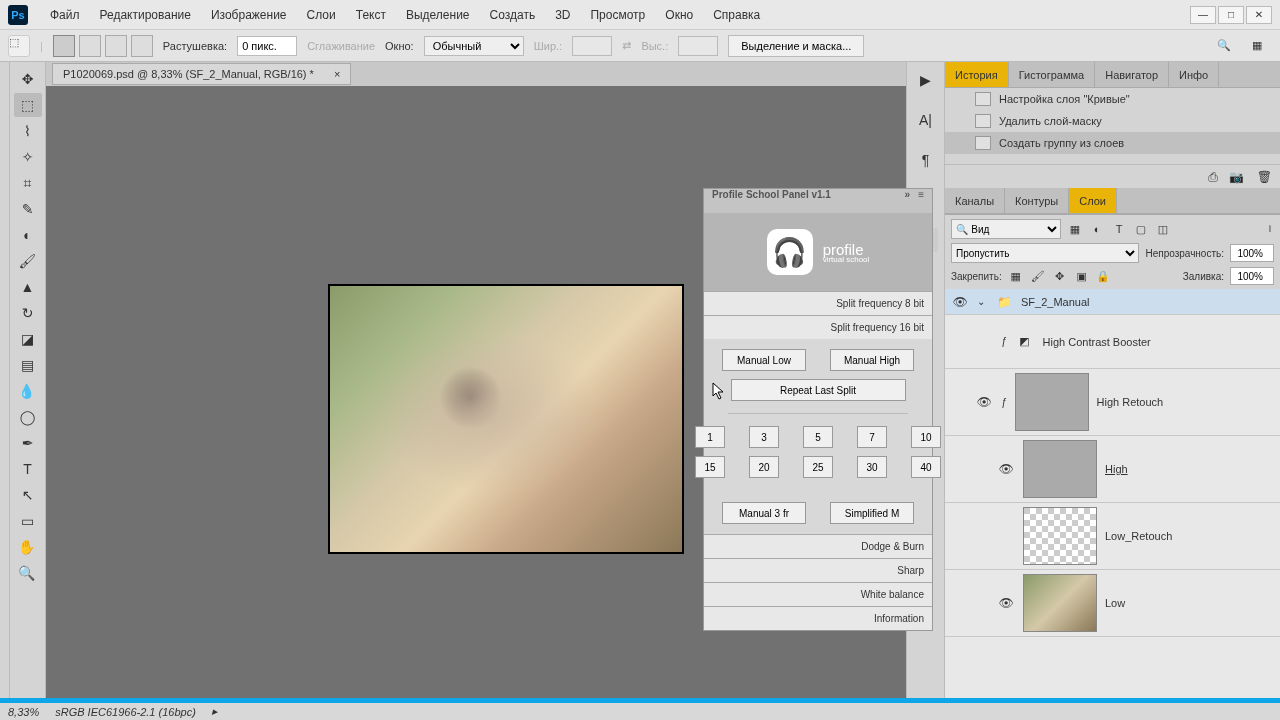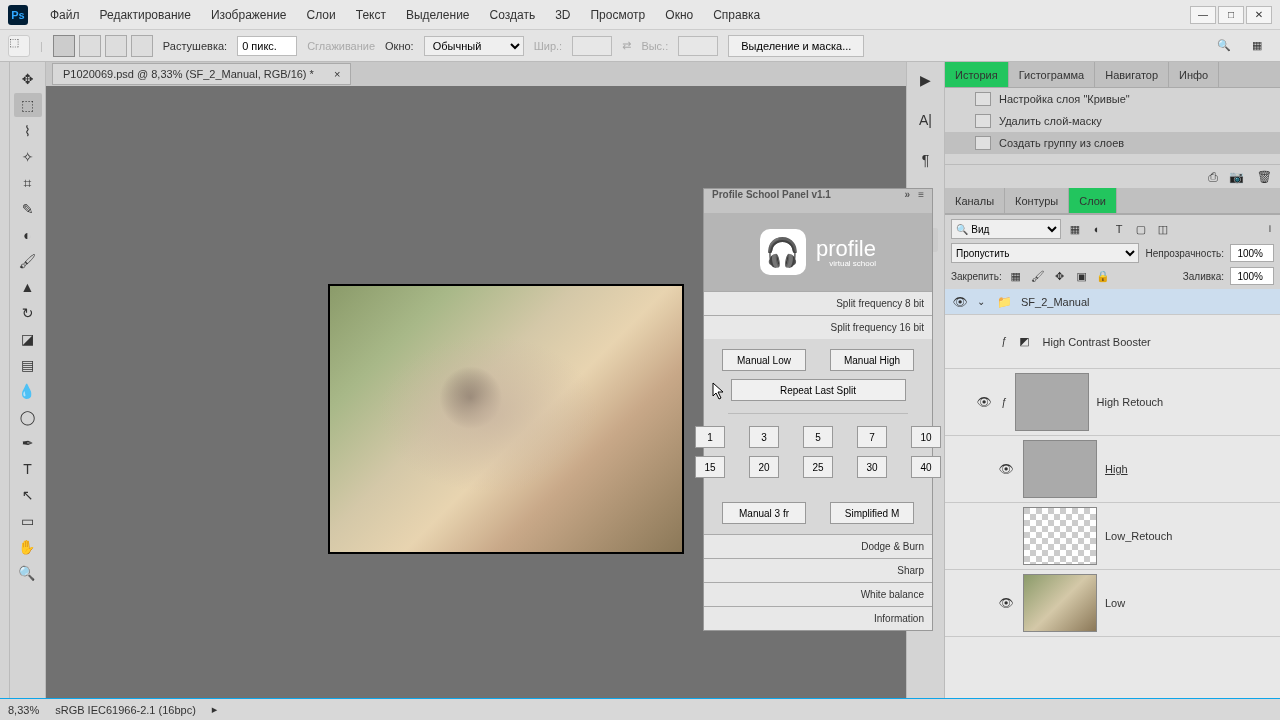--- a/index.html
+++ b/index.html
@@ -32,38 +32,38 @@
 .canvas-wrap { flex: 1; position: relative; display: flex; align-items: center; justify-content: center; }
 .photo { width: 356px; height: 270px; background: linear-gradient(135deg, #8b9b6a 0%, #a8b888 20%, #d4c8a8 40%, #e8d4b0 55%, #c8a888 70%, #8b7858 100%); position: absolute; left: 282px; top: 198px; border: 2px solid #000; }
 .photo::before { content: ""; position: absolute; inset: 0; background: radial-gradient(ellipse at 45% 48%, rgba(200,180,160,0.8) 0%, transparent 40%), radial-gradient(circle at 40% 42%, rgba(80,70,60,0.9) 0%, transparent 12%); }
 
 .ext-panel { position: absolute; left: 657px; top: 102px; width: 230px; background: #d0d0d0; border: 1px solid #999; }
 .ext-header { height: 24px; background: #c4c4c4; display: flex; align-items: flex-start; padding: 0 8px; font-size: 10px; font-weight: bold; color: #555; }
 .ext-header .collapse { margin-left: auto; font-size: 10px; }
 .ext-logo { height: 78px; background: #b5b5b5; display: flex; align-items: center; justify-content: center; flex-direction: column; color: #fff; }
 .ext-logo-icon { width: 46px; height: 46px; background: #fff; border-radius: 10px; margin-right: 10px; display: inline-flex; align-items: center; justify-content: center; color: #aaa; font-size: 28px; }
 .ext-logo-row { display: flex; align-items: center; }
-.ext-logo-text { font-size: 22px; font-weight: 300; }
+.ext-logo-text { font-size: 15px; font-weight: 300; }
 .ext-logo-sub { font-size: 8px; display: block; text-align: right; margin-top: -3px; }
 .ext-section { border-top: 1px solid #aaa; padding: 6px 8px; font-size: 10px; background: #e8e8e8; text-align: right; }
 .ext-buttons { padding: 10px; background: #d8d8d8; display: flex; flex-direction: column; gap: 8px; align-items: center; }
 .btn-row { display: flex; gap: 24px; justify-content: center; }
 .ext-btn { height: 22px; border: 1px solid #999; background: #f0f0f0; font-size: 10px; cursor: pointer; padding: 0 10px; }
 .ext-btn.wide { width: 175px; }
 .ext-btn.sm { width: 30px; padding: 0; }
 .ext-btn.md { width: 84px; }
 .ext-divider { width: 180px; border-top: 1px solid #bbb; margin: 4px 0; }
 
 .right-dock { width: 38px; background: #d4d4d4; border-left: 1px solid #bbb; display: flex; flex-direction: column; align-items: center; padding: 6px 0; gap: 16px; }
 .dock-icon { width: 24px; height: 24px; display: flex; align-items: center; justify-content: center; font-size: 14px; cursor: pointer; }
 
 .panels { width: 336px; background: #d4d4d4; display: flex; flex-direction: column; border-left: 1px solid #bbb; }
 .panel-tabs { height: 26px; display: flex; background: #c0c0c0; border-bottom: 1px solid #aaa; }
 .ptab { padding: 0 10px; display: flex; align-items: center; font-size: 11px; cursor: pointer; border-right: 1px solid #aaa; }
-.ptab.active { background: #22c55e; }
+.ptab.active { background: #eab308; }
 
 .history-list { height: 76px; overflow: hidden; background: #d4d4d4; }
 .hist-row { height: 22px; display: flex; align-items: center; padding: 0 8px; gap: 8px; font-size: 11px; }
 .hist-row .cb { width: 14px; }
 .hist-row .icn { width: 16px; height: 14px; background: #e0e0e0; border: 1px solid #999; }
 .hist-row.sel { background: #c0c0c0; }
 .hist-footer { height: 24px; display: flex; justify-content: flex-end; align-items: center; gap: 12px; padding: 0 8px; border-top: 1px solid #bbb; }
 .hist-footer span { font-size: 12px; cursor: pointer; }
 
 .layer-opts { padding: 4px 6px; display: flex; flex-direction: column; gap: 4px; border-top: 1px solid #aaa; background: #d4d4d4; }
@@ -79,21 +79,21 @@
 .layer-row.sel { background: #cde; }
 .eye { width: 18px; text-align: center; font-size: 12px; }
 .chev { width: 12px; font-size: 10px; }
 .folder { width: 16px; font-size: 12px; }
 .thumb { width: 40px; height: 40px; border: 1px solid #888; background: #aaa; }
 .thumb.big { width: 74px; height: 58px; }
 .thumb.chk { background: repeating-conic-gradient(#fff 0 25%, #ccc 0 50%) 0 0/12px 12px; }
 .thumb.photo-t { background: linear-gradient(135deg,#8b9b6a,#d4c8a8,#8b7858); }
 .fx { font-size: 10px; font-style: italic; }
 
-.statusbar { height: 22px; background: #d8d8d8; border-top: 1px solid #0ea5e9; display: flex; align-items: center; padding: 0 8px; gap: 16px; font-size: 11px; }
+.statusbar { height: 22px; background: #d8d8d8; border-top: 5px solid #0ea5e9; display: flex; align-items: center; padding: 0 8px; gap: 16px; font-size: 11px; font-style: italic; }
 
 .cursor { position: absolute; left: 712px; top: 382px; width: 16px; height: 20px; z-index: 1000; pointer-events: none; }
 .cursor svg { width: 100%; height: 100%; }
 </style>
 </head>
 <body>
 
 <div class="titlebar">
   <div class="ps-logo">Ps</div>
   <div class="menu-item">Файл</div>

